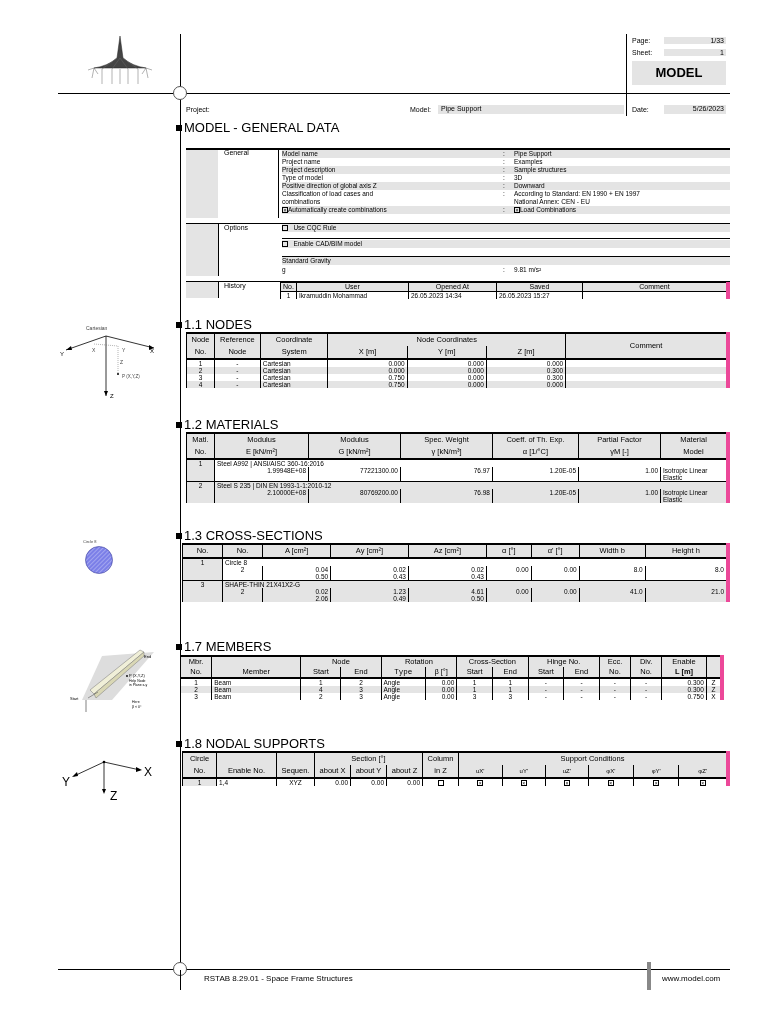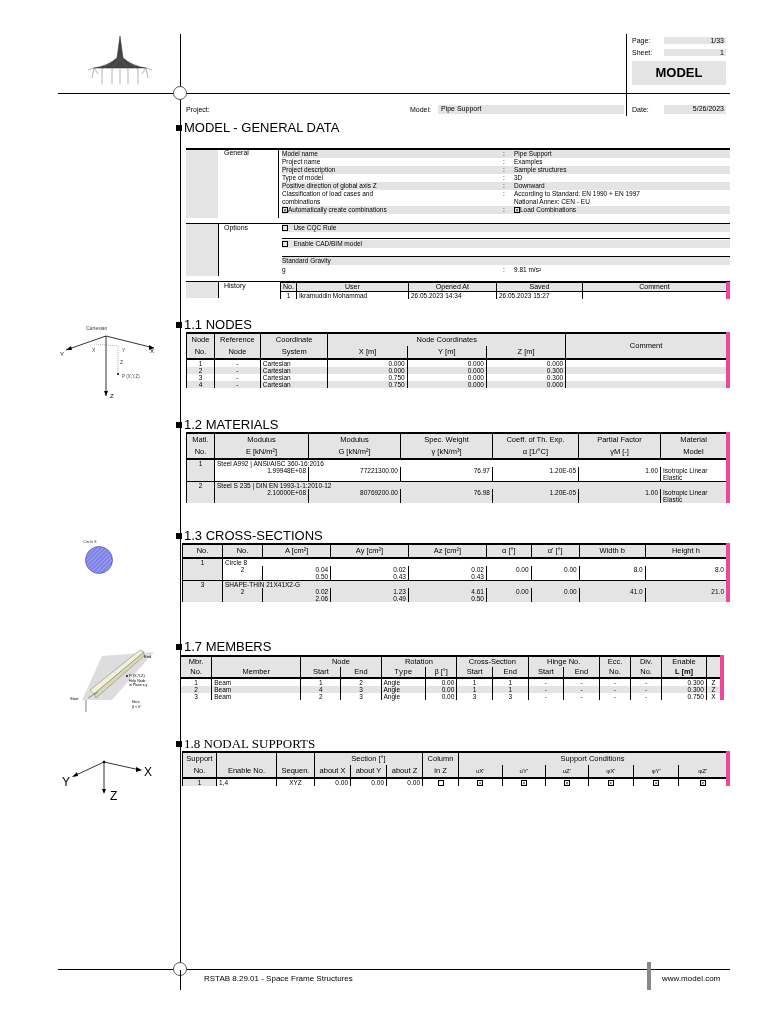--- a/index.html
+++ b/index.html
@@ -472,28 +472,28 @@
   <polygon points="82,14 76,11 76,16" fill="#000"></polygon>
   <line x1="44" y1="6" x2="14" y2="20" stroke="#000" stroke-width="0.8"></line>
   <polygon points="12,21 17,16 18,20" fill="#000"></polygon>
   <line x1="44" y1="6" x2="44" y2="36" stroke="#000" stroke-width="0.8"></line>
   <polygon points="44,38 42,33 46,33" fill="#000"></polygon>
   <circle cx="44" cy="6" r="1.3" fill="#000"></circle>
   <text x="84" y="20" font-size="12" font-family="Liberation Sans, sans-serif">X</text>
   <text x="2" y="30" font-size="12" font-family="Liberation Sans, sans-serif">Y</text>
   <text x="50" y="44" font-size="12" font-family="Liberation Sans, sans-serif">Z</text>
 </svg>
-<div class="section-title" style="top:736px;font-family:Liberation Serif, serif;">
+<div class="section-title" style="top:736px;">
     <span class="sq"></span>
     <span>1.8 NODAL SUPPORTS</span>
   </div>
 <table class="dt" style="left:182px; top:751px; width:548px;">
   <thead>
     <tr>
-      <th style="width:34px;">Support</th>
+      <th style="width:34px;">Circle</th>
       <th style="width:60px;"></th>
       <th style="width:38px;"></th>
       <th colspan="3">Section [°]</th>
       <th style="width:36px;">Column</th>
       <th class="last" colspan="6">Support Conditions</th>
     </tr>
     <tr>
       <th>No.</th>
       <th>Enable No.</th>
       <th>Sequen.</th>

